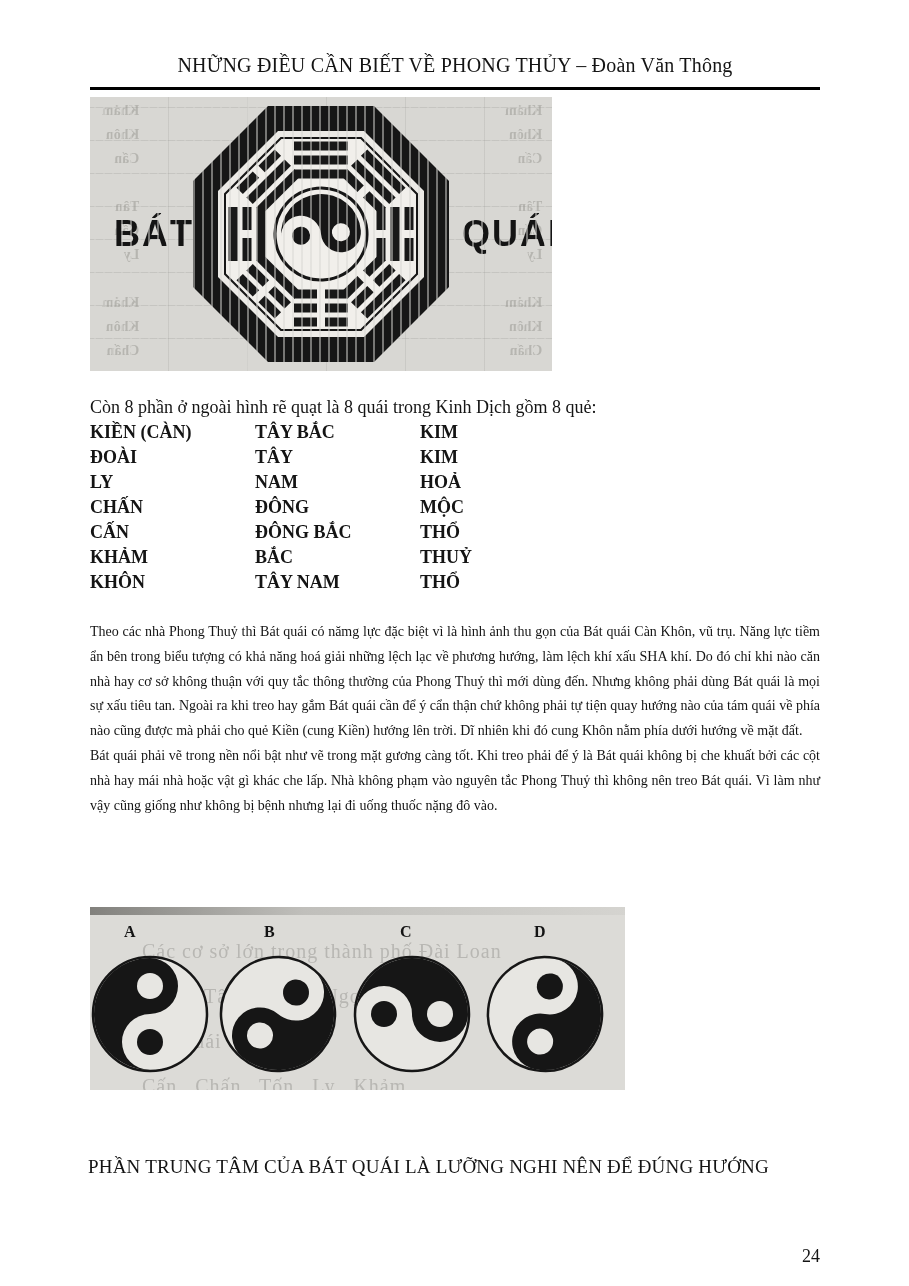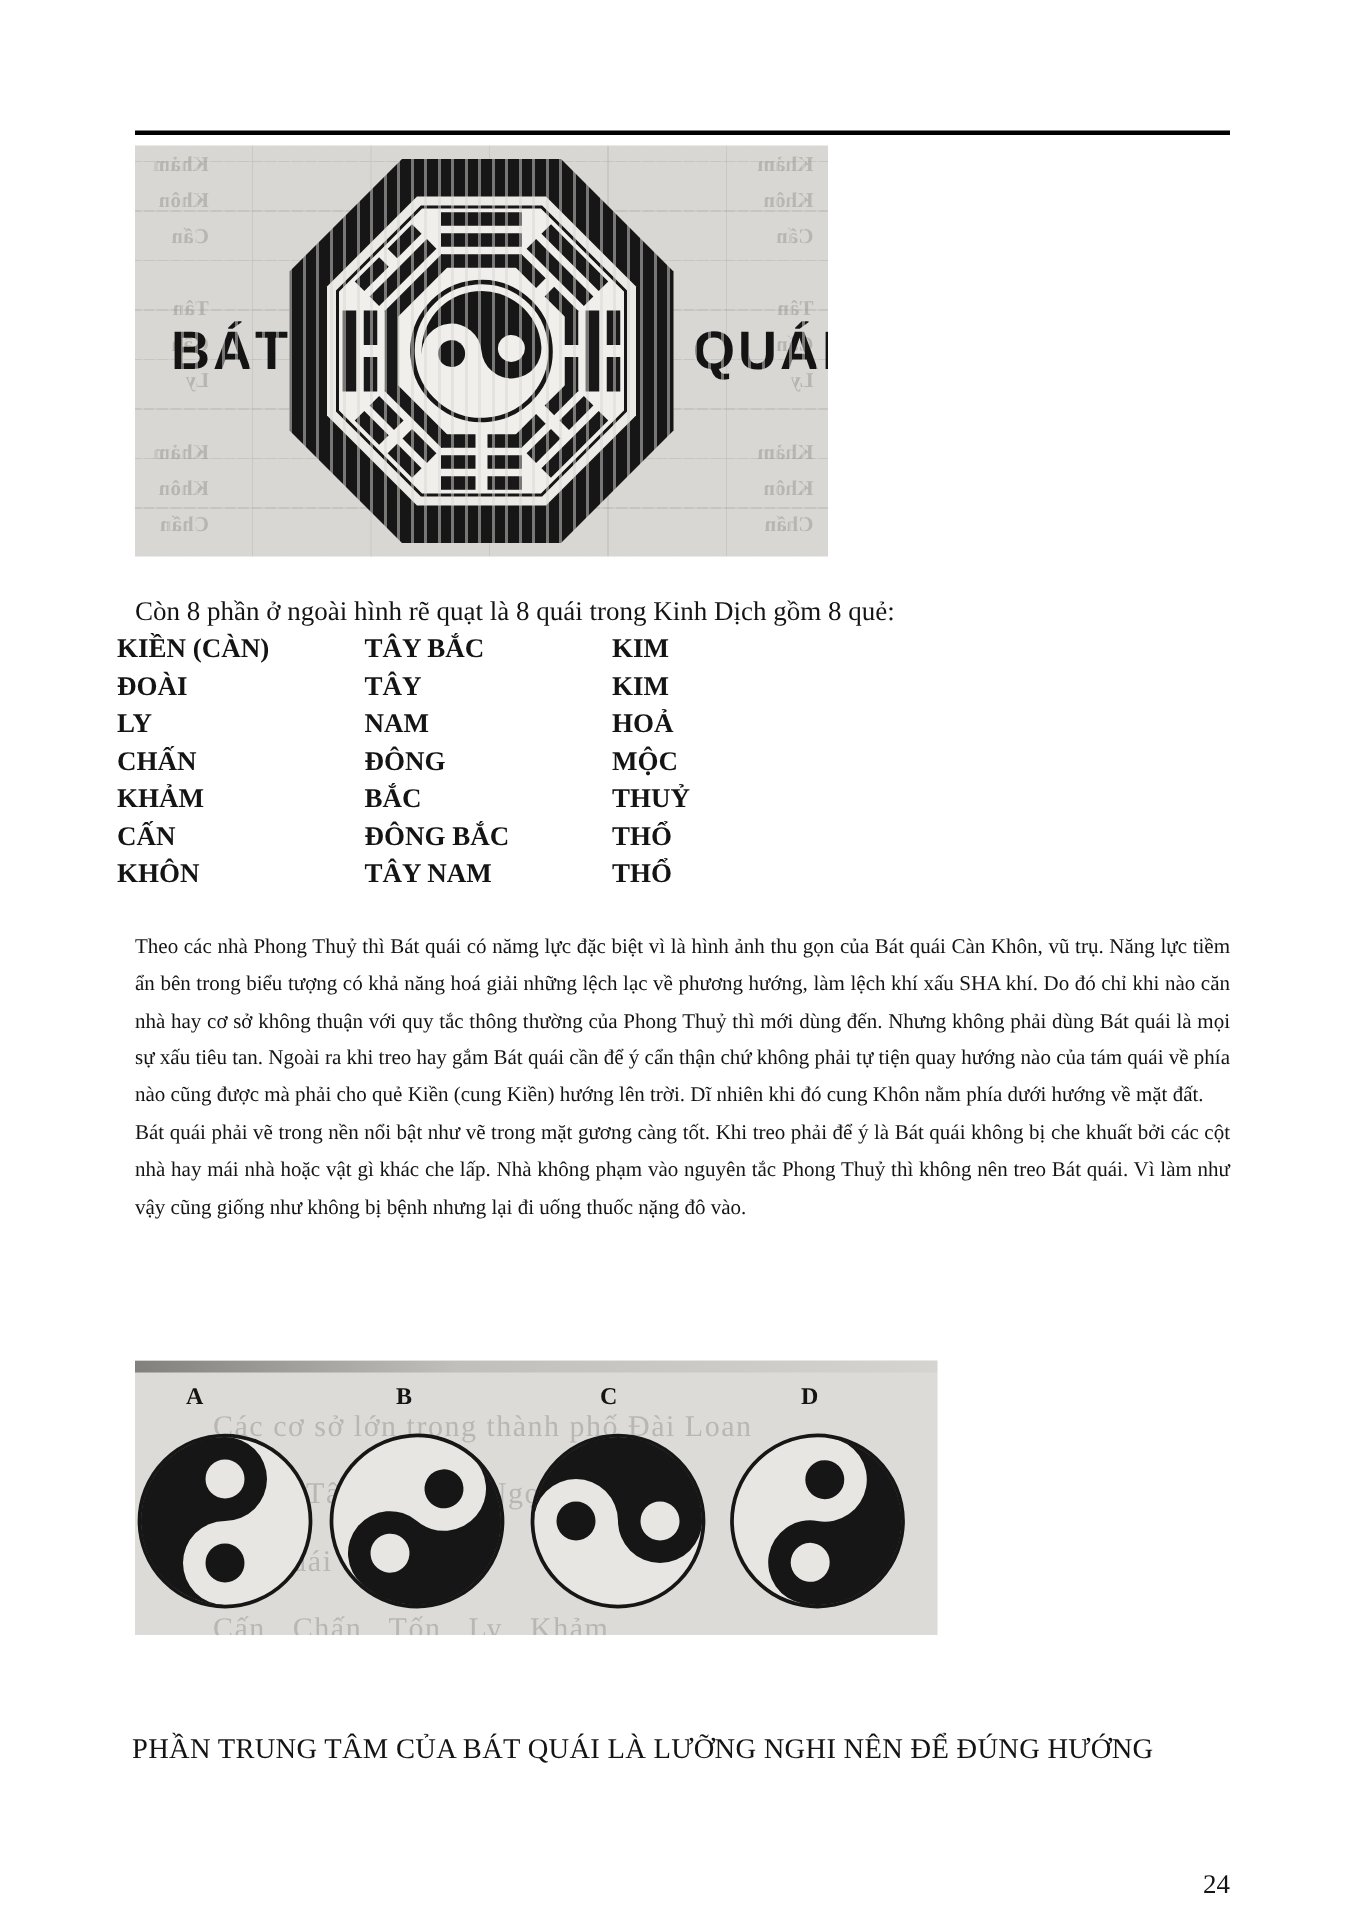--- a/index.html
+++ b/index.html
@@ -30,21 +30,21 @@
   .batlabel{position:absolute;top:116px;font-family:"Liberation Sans", sans-serif;
             font-weight:800;font-size:36px;color:#141414;letter-spacing:2px;}
   .bat{left:24px;}
   .quai{left:372px;}
   .streaks{position:absolute;inset:0;pointer-events:none;
       background:repeating-linear-gradient(90deg, rgba(216,215,211,0) 0 4px,
                  rgba(216,215,211,.5) 4px 6px, rgba(216,215,211,0) 6px 9px);}
 
   
   .intro{position:absolute;top:395px;left:90px;width:730px;font-size:18px;line-height:25px;}
-  .ttable{position:absolute;top:420px;left:78px;width:730px;font-size:18px;
+  .ttable{position:absolute;top:420px;left:90px;width:730px;font-size:18px;
           font-weight:bold;line-height:25px;}
   .trow span{display:inline-block;vertical-align:top;}
   .c1{width:165px;}
   .c2{width:165px;}
 
   
   .paras{position:absolute;top:620px;left:90px;width:730px;font-size:14px;
          line-height:24.8px;text-align:justify;}
   .paras p{margin:0;}
 
@@ -62,20 +62,21 @@
   
   .caption{position:absolute;top:1156px;left:88px;width:732px;font-size:19px;
            white-space:nowrap;letter-spacing:.2px;}
   .pagenum{position:absolute;top:1206px;left:90px;width:730px;text-align:right;font-size:18px;margin-top:40px;}
 </style>
 </head>
 <body>
 
 <div class="page">
 
+  <div class="header">NHỮNG ĐIỀU CẦN BIẾT VỀ PHONG THỦY – Đoàn Văn Thông</div>
   <div class="rule"></div>
 
   <div class="fig1">
     <div class="grid"></div>
     <div class="ghost ghost-left">Khảm
 Khôn
 Cấn
 
 Tân
 Cấn
@@ -161,22 +162,22 @@
     <div class="streaks"></div>
   </div>
 
   <div class="intro">Còn 8 phần ở ngoài hình rẽ quạt là 8 quái trong Kinh Dịch gồm 8 quẻ:</div>
 
   <div class="ttable">
     <div class="trow"><span class="c1">KIỀN (CÀN)</span><span class="c2">TÂY BẮC</span><span class="c3">KIM</span></div>
     <div class="trow"><span class="c1">ĐOÀI</span><span class="c2">TÂY</span><span class="c3">KIM</span></div>
     <div class="trow"><span class="c1">LY</span><span class="c2">NAM</span><span class="c3">HOẢ</span></div>
     <div class="trow"><span class="c1">CHẤN</span><span class="c2">ĐÔNG</span><span class="c3">MỘC</span></div>
+    <div class="trow"><span class="c1">CẤN</span><span class="c2">ĐÔNG BẮC</span><span class="c3">THỔ</span></div>
     <div class="trow"><span class="c1">KHẢM</span><span class="c2">BẮC</span><span class="c3">THUỶ</span></div>
-    <div class="trow"><span class="c1">CẤN</span><span class="c2">ĐÔNG BẮC</span><span class="c3">THỔ</span></div>
     <div class="trow"><span class="c1">KHÔN</span><span class="c2">TÂY NAM</span><span class="c3">THỔ</span></div>
   </div>
 
   <div class="paras">
     <p>Theo các nhà Phong Thuỷ thì Bát quái có nămg lực đặc biệt vì là hình ảnh thu gọn của Bát quái Càn Khôn, vũ trụ. Năng lực tiềm ẩn bên trong biểu tượng có khả năng hoá giải những lệch lạc về phương hướng, làm lệch khí xấu SHA khí. Do đó chỉ khi nào căn nhà hay cơ sở không thuận với quy tắc thông thường của Phong Thuỷ thì mới dùng đến. Nhưng không phải dùng Bát quái là mọi sự xấu tiêu tan. Ngoài ra khi treo hay gắm Bát quái cần để ý cẩn thận chứ không phải tự tiện quay hướng nào của tám quái về phía nào cũng được mà phải cho quẻ Kiền (cung Kiền) hướng lên trời. Dĩ nhiên khi đó cung Khôn nằm phía dưới hướng về mặt đất.</p>
     <p>Bát quái phải vẽ trong nền nổi bật như vẽ trong mặt gương càng tốt. Khi treo phải để ý là Bát quái không bị che khuất bởi các cột nhà hay mái nhà hoặc vật gì khác che lấp. Nhà không phạm vào nguyên tắc Phong Thuỷ thì không nên treo Bát quái. Vì làm như vậy cũng giống như không bị bệnh nhưng lại đi uống thuốc nặng đô vào.</p>
   </div>
 
   <div class="fig2">
     <div class="edge"></div>

